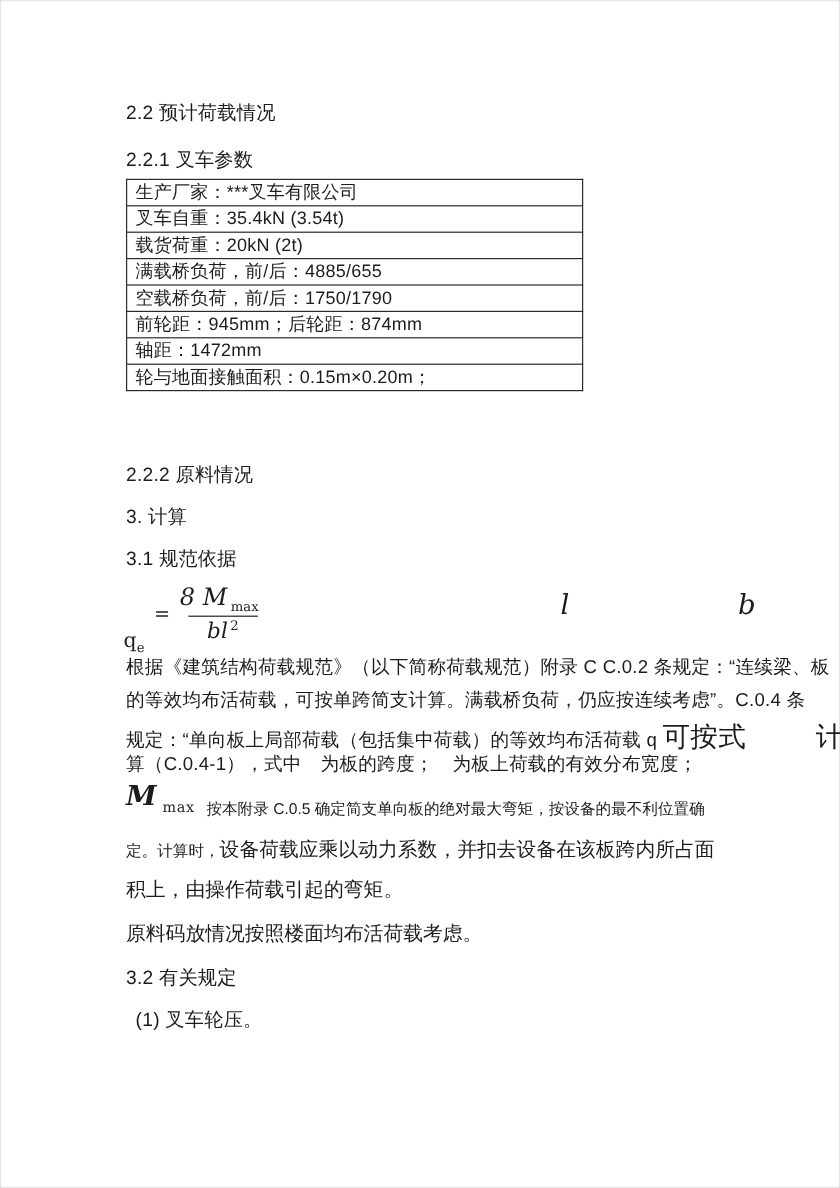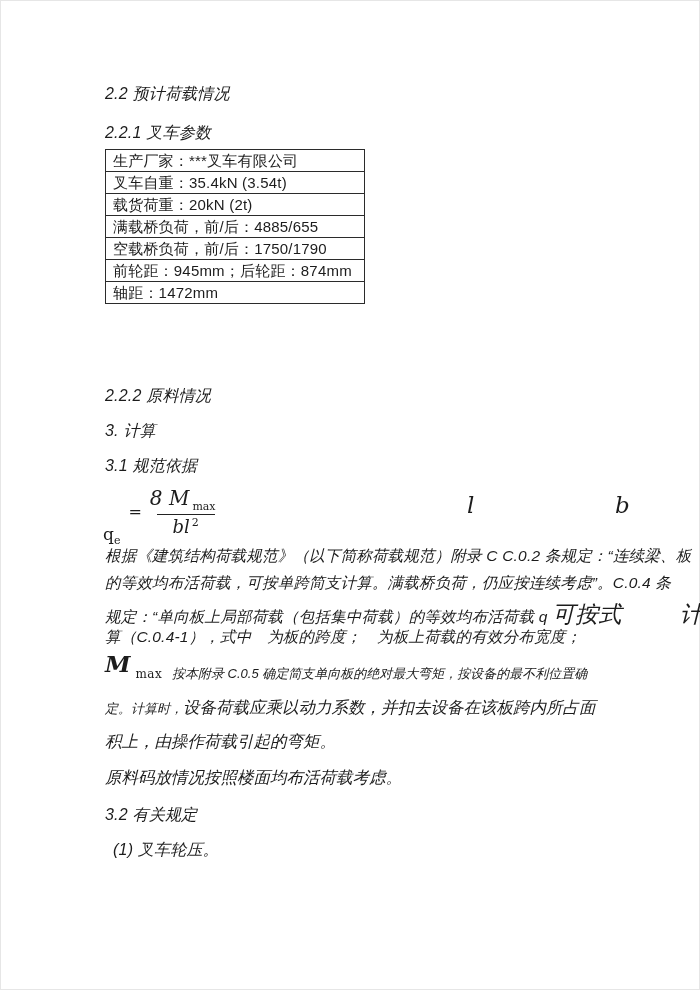--- a/index.html
+++ b/index.html
@@ -1,30 +1,30 @@
 <!DOCTYPE html>
 <html><head>
 <meta charset="utf-8">
 <style>
   html,body{margin:0;padding:0;}
   body{
     width:700px;height:990px;position:relative;background:#ffffff;
     font-family:"Liberation Sans",sans-serif;color:#1c1c1c;
     box-shadow:inset 0 0 0 1px #e6e6e6;overflow:hidden;
   }
-  .abs{position:absolute;white-space:pre;font-style:italic;}
+  .abs{position:absolute;white-space:pre;}
   .heading{font-size:16px;letter-spacing:0.2px;}
   .body-line{font-size:15.5px;letter-spacing:0.2px;}
   .big-seg{font-size:23px;}
   .small-seg{font-size:13px;}
   .normal-seg{font-size:16.5px;}
 
   
   .spec-table{
-    position:absolute;left:105px;top:149px;width:260px;
+    position:absolute;left:105px;top:149px;width:381px;
     border-collapse:collapse;table-layout:fixed;
   }
   .spec-table td{
     border:1px solid #2b2b2b;
     font-size:15px;line-height:21px;height:21px;
     padding:0 0 0 7px;white-space:nowrap;overflow:visible;
     letter-spacing:0.2px;
   }
 
   
@@ -74,20 +74,23 @@
       </tr>
     <tr>
         <td>空载桥负荷，前/后：1750/1790</td>
       </tr>
     <tr>
         <td>前轮距：945mm；后轮距：874mm</td>
       </tr>
     <tr>
         <td>轴距：1472mm</td>
       </tr>
+    <tr>
+        <td>轮与地面接触面积：0.15m×0.20m；</td>
+      </tr>
   </tbody>
 </table>
 
 <div class="abs heading" style="left:105px;top:386px;">2.2.2 原料情况</div>
 <div class="abs heading" style="left:105px;top:421px;">3. 计算</div>
 <div class="abs heading" style="left:105px;top:456px;">3.1 规范依据</div>
 
 <div class="formula">
   <span class="lhs"><span>q</span><sub>e</sub></span>
   <span class="eq">=</span>

